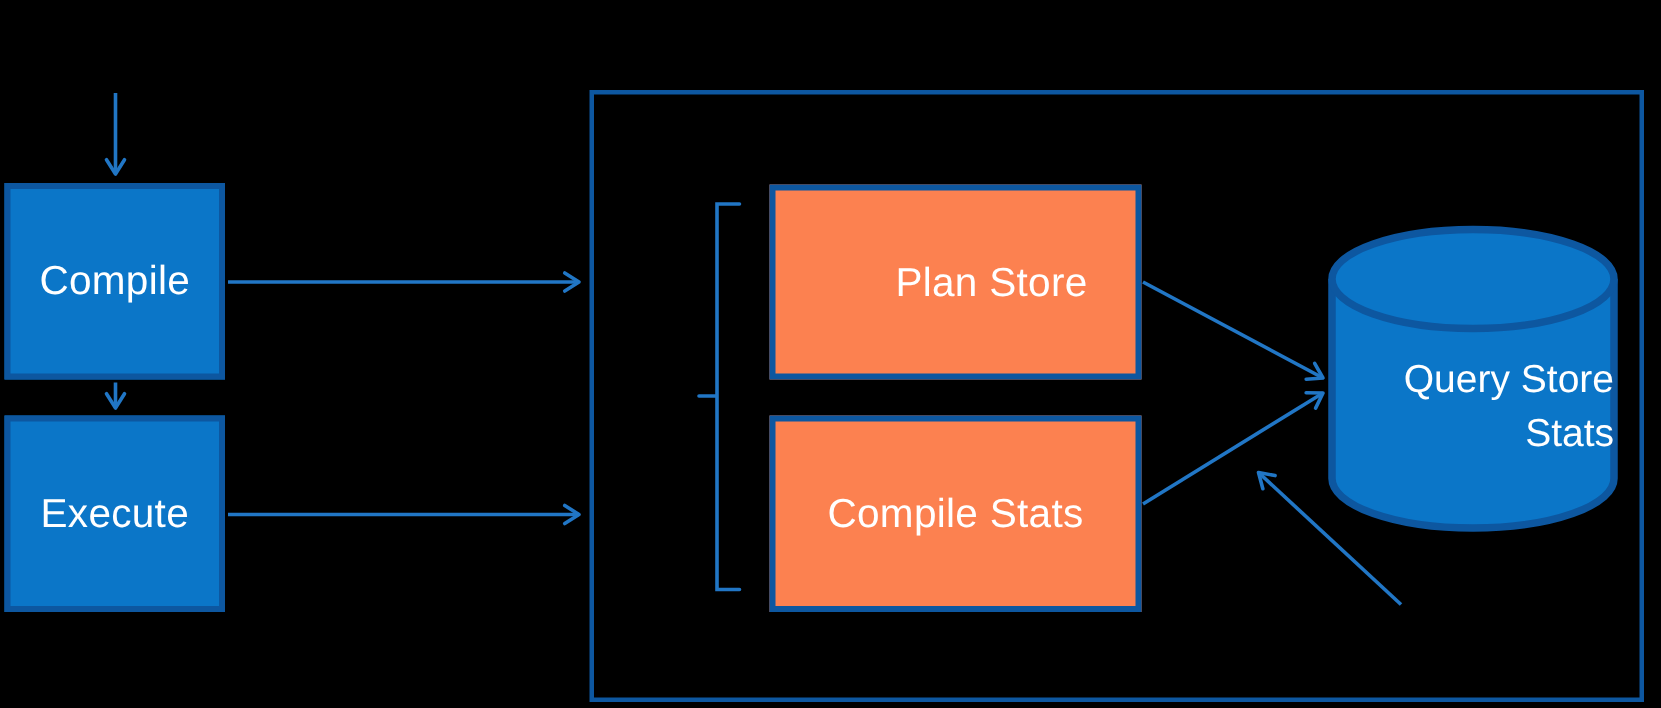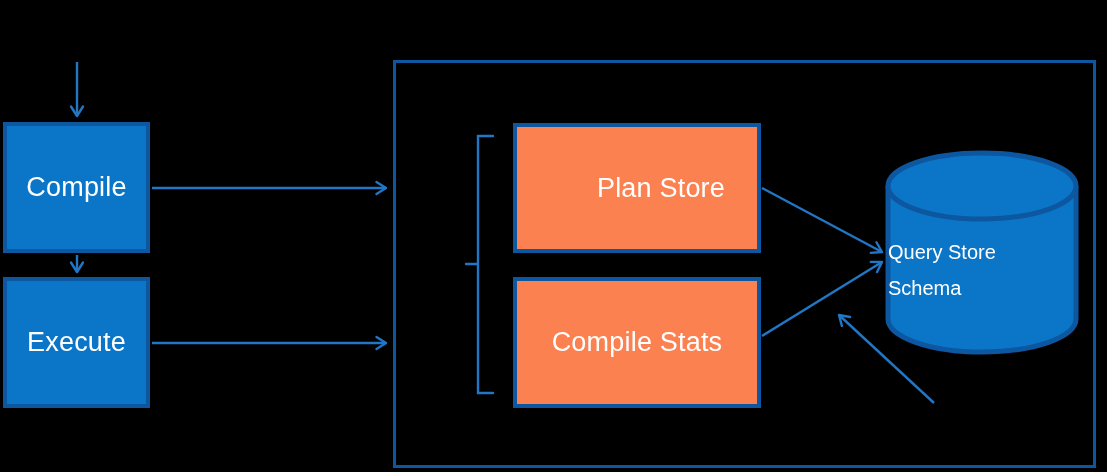--- a/index.html
+++ b/index.html
@@ -50,23 +50,23 @@
     position: absolute;
     left: 0; top: 0;
     width: 1107px;
     height: 472px;
     pointer-events: none;
   }
   .cylinder-label {
     position: absolute;
     left: 888px; top: 234px;
     width: 188px;
-    text-align: left;
+    text-align: right;
     color: #FFFFFF;
-    font-size: 20px;
+    font-size: 26px;
     line-height: 36px;
     font-weight: 400;
   }
 </style>
 </head>
 <body>
 
 <div class="canvas">
 
   <div class="outer-box"></div>
@@ -108,16 +108,16 @@
     <path d="M 493 136 L 478 136 L 478 264 L 466 264 M 478 264 L 478 393 L 493 393" fill="none" stroke="#2176C5" stroke-width="2.4" stroke-linecap="round"></path>
 
     <g>
       <path d="M 888 186 L 888 319 A 94 33 0 0 0 1076 319 L 1076 186" fill="#0B76C8" stroke="#0D57A0" stroke-width="5"></path>
       <ellipse cx="982" cy="186" rx="94" ry="33" fill="#0B76C8" stroke="#0D57A0" stroke-width="5"></ellipse>
     </g>
   </svg>
 
   <div class="cylinder-label">
     <div>Query Store</div>
-    <div>Schema</div>
+    <div>Stats</div>
   </div>
 
 </div>
 
 </body></html>

